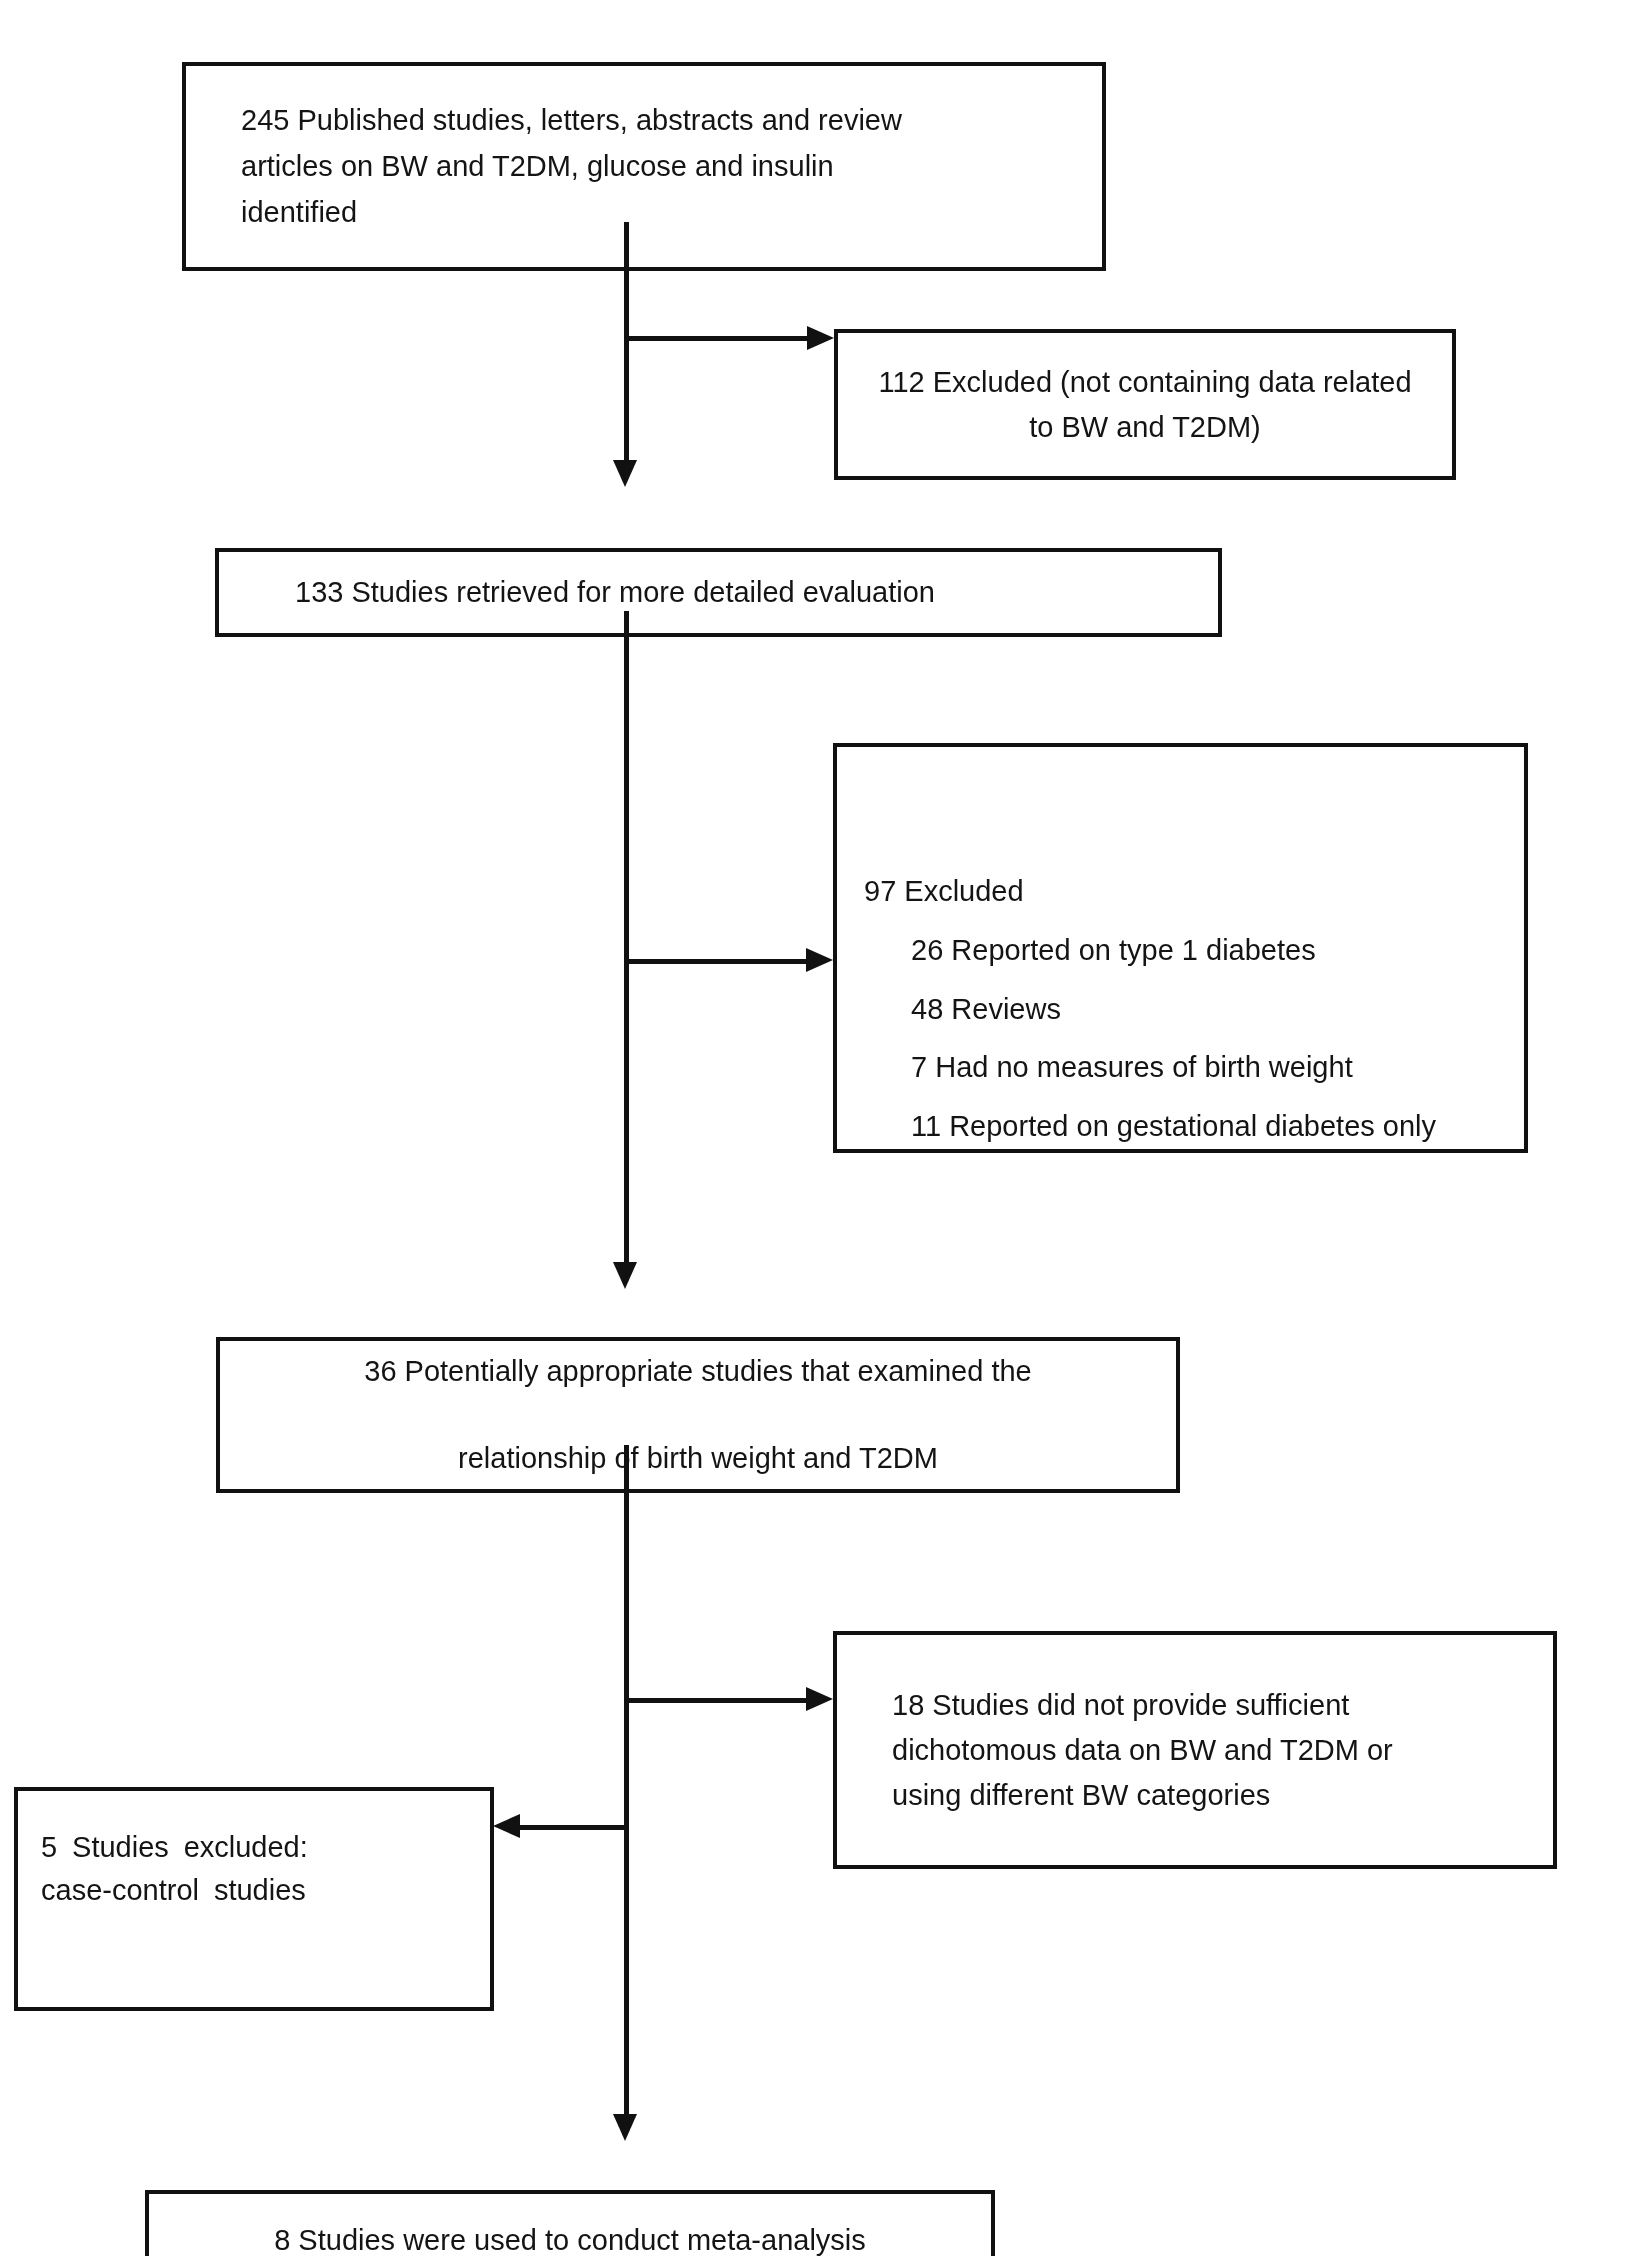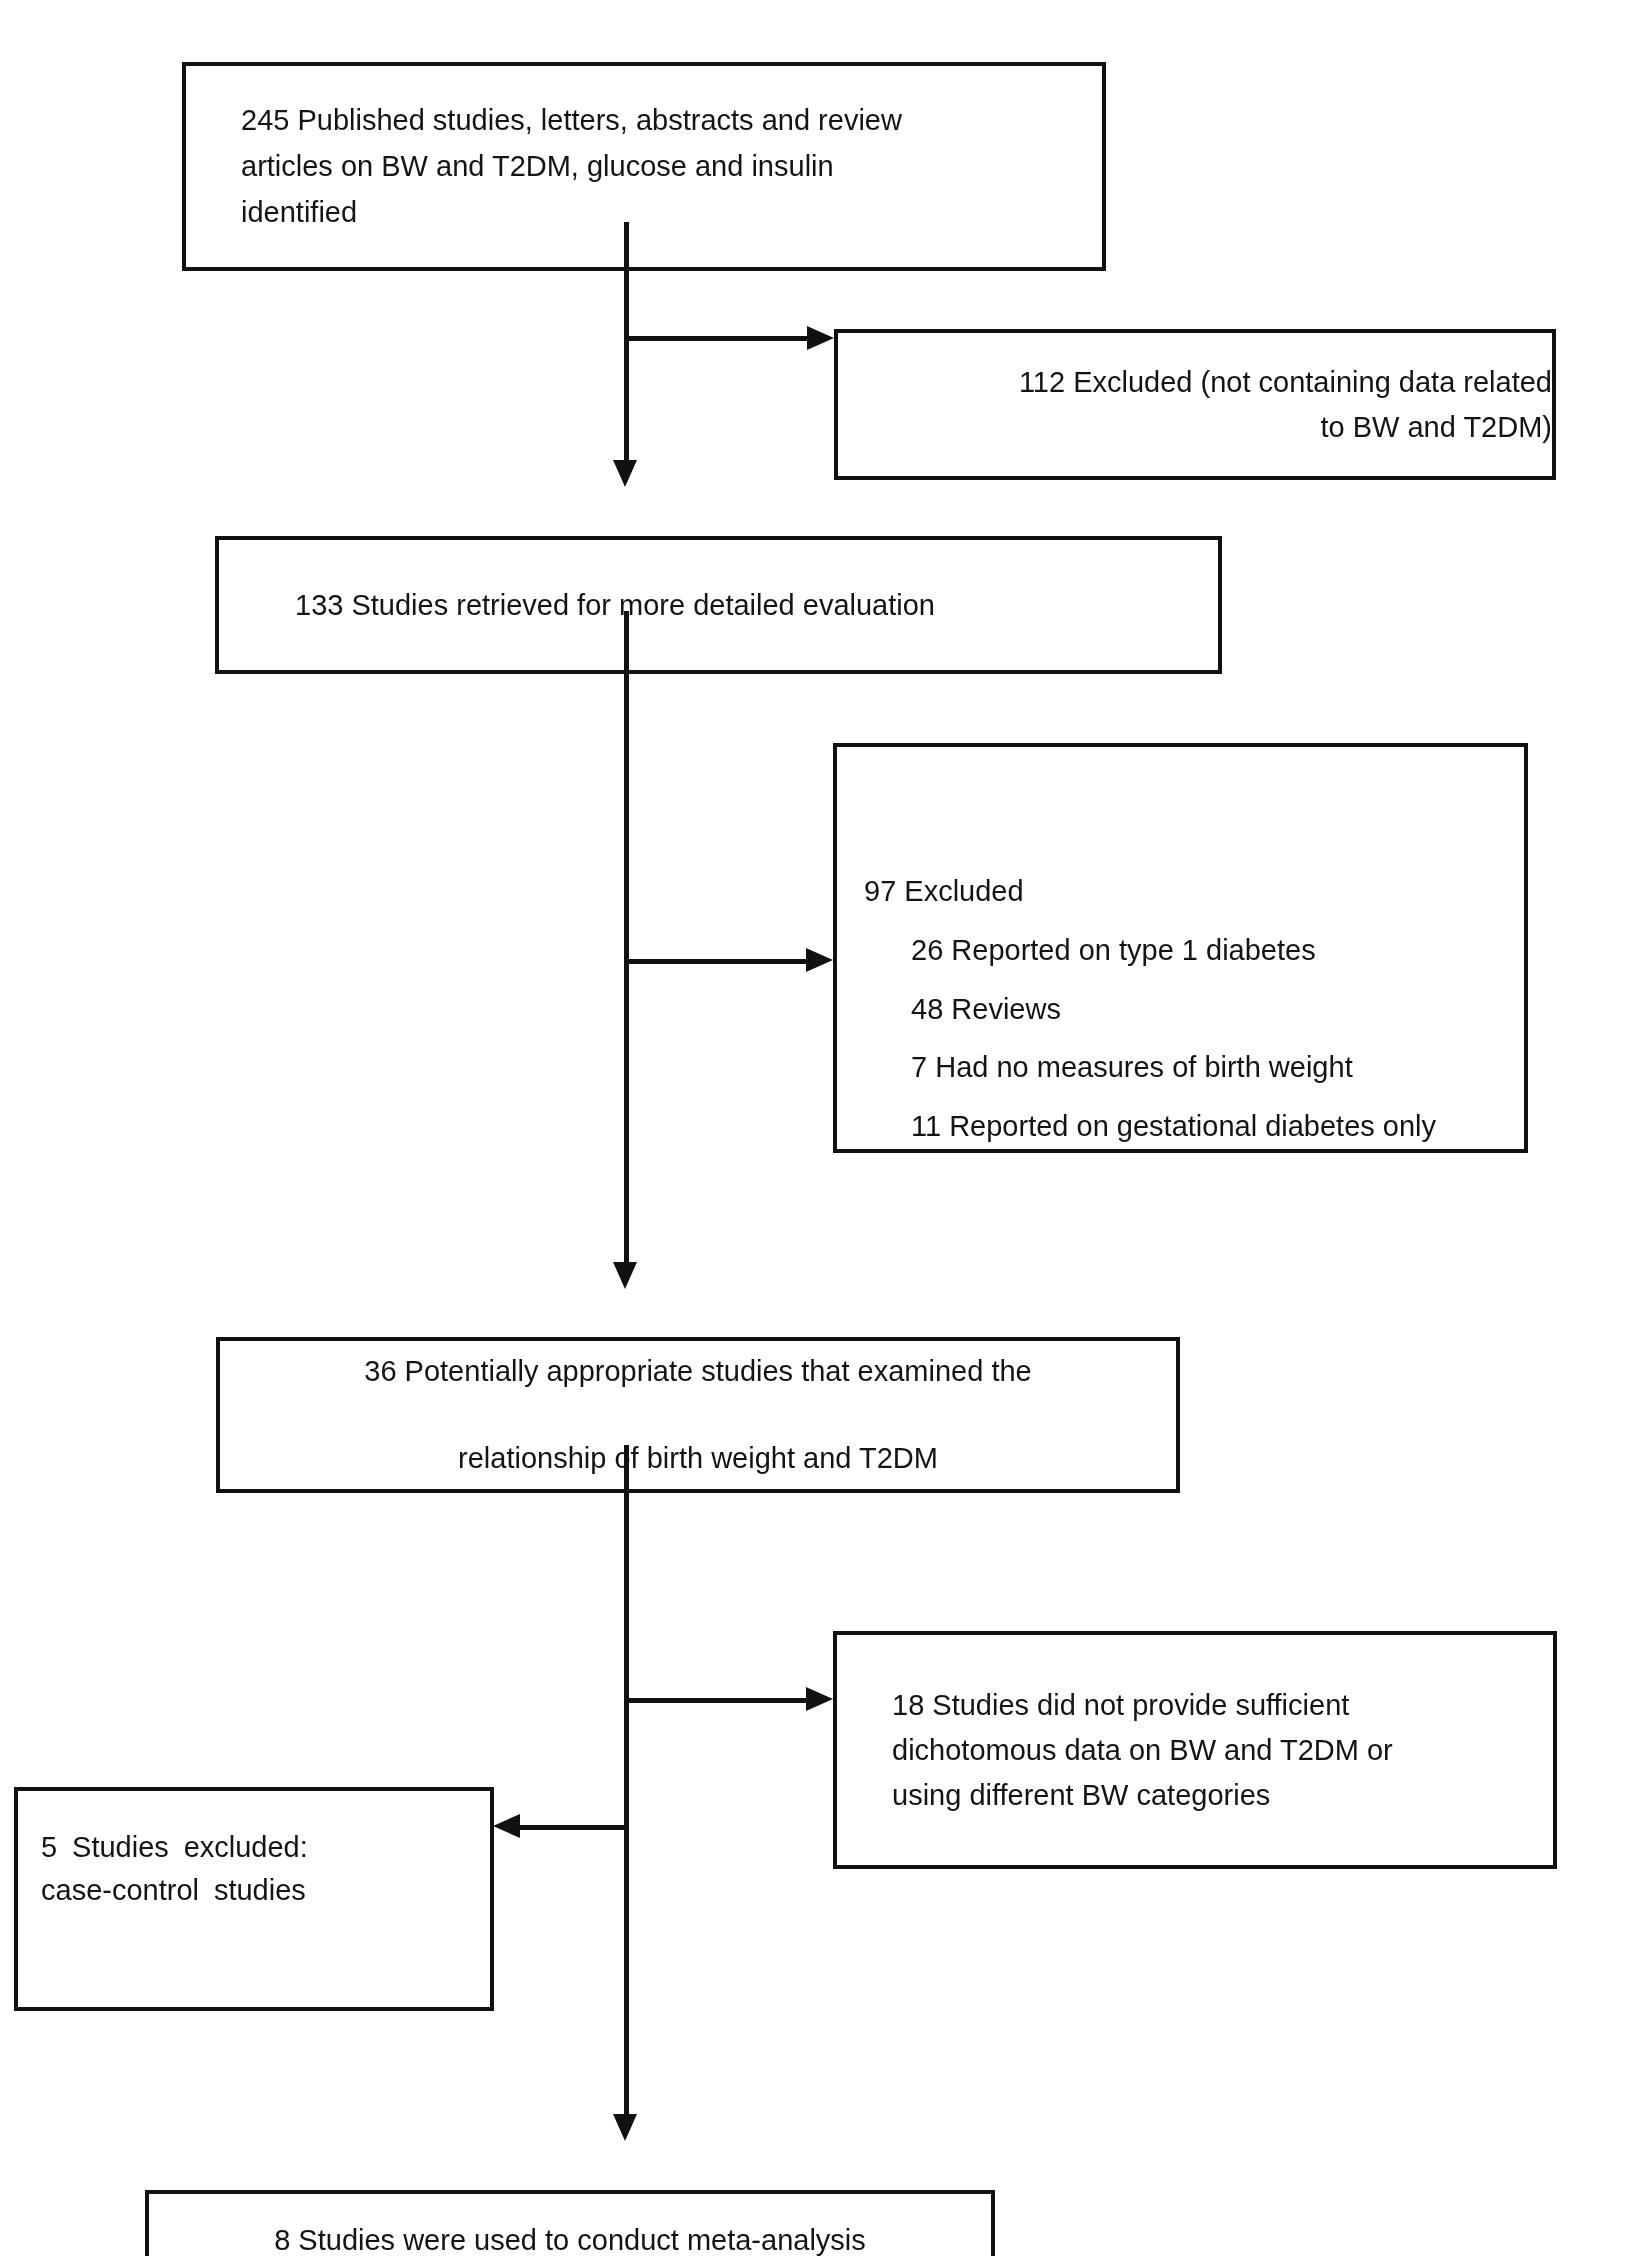--- a/index.html
+++ b/index.html
@@ -32,27 +32,27 @@
   
   .box-identified {
     left: 182px; top: 13.7px; width: 924px; height: 209px;
     padding-left: 55px; padding-right: 29px;
     justify-content: center;
     line-height: 46px;
     text-align: left;
   }
   
   .box-excluded-initial {
-    left: 834px; top: 281px; width: 722px; height: 151px;
-    justify-content: center;
-    text-align: right;
+    left: 834px; top: 281px; width: 622px; height: 151px;
+    justify-content: center;
+    text-align: center;
   }
   
   .box-retrieved {
-    left: 215px; top: 488px; width: 1007px; height: 138px;
+    left: 215px; top: 500px; width: 1007px; height: 89px;
     padding-left: 76px;
     justify-content: center;
     text-align: left;
   }
   
   .box-excluded-eval {
     left: 833px; top: 695px; width: 695px; height: 410px;
     padding: 25px 13.7px 0 27px;
     justify-content: flex-end;
     text-align: left;

